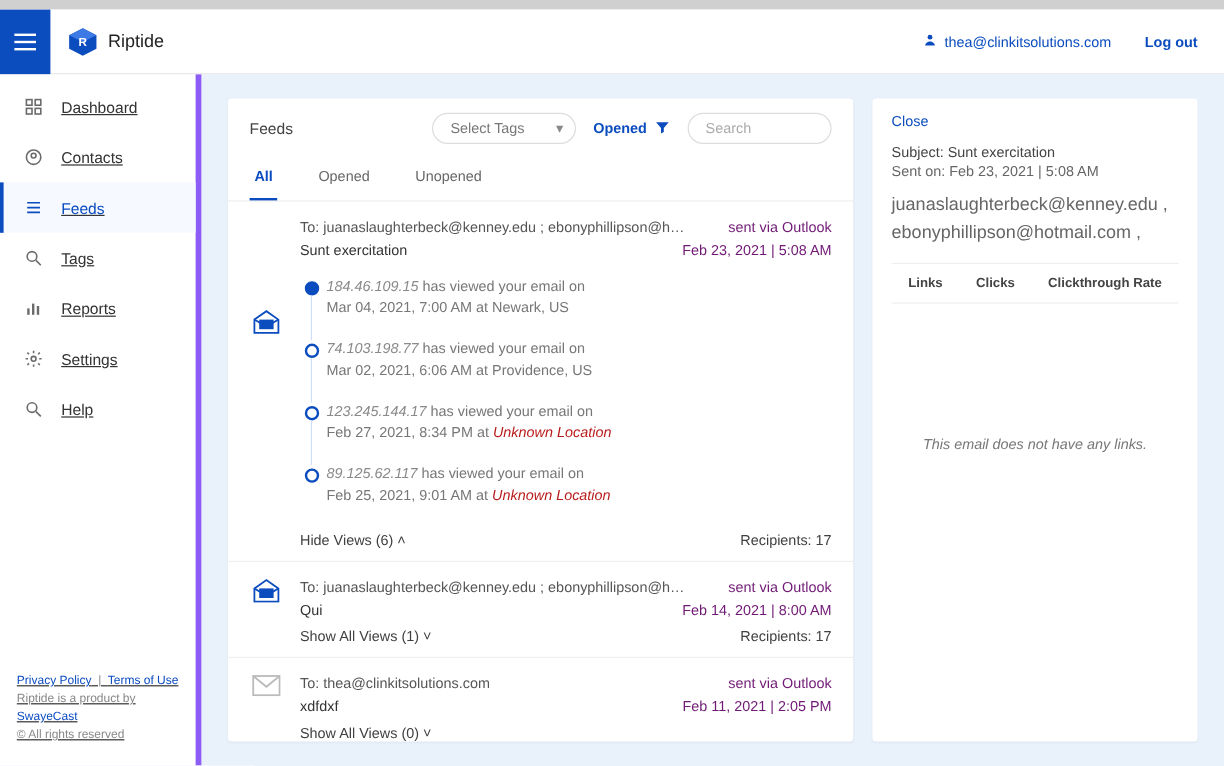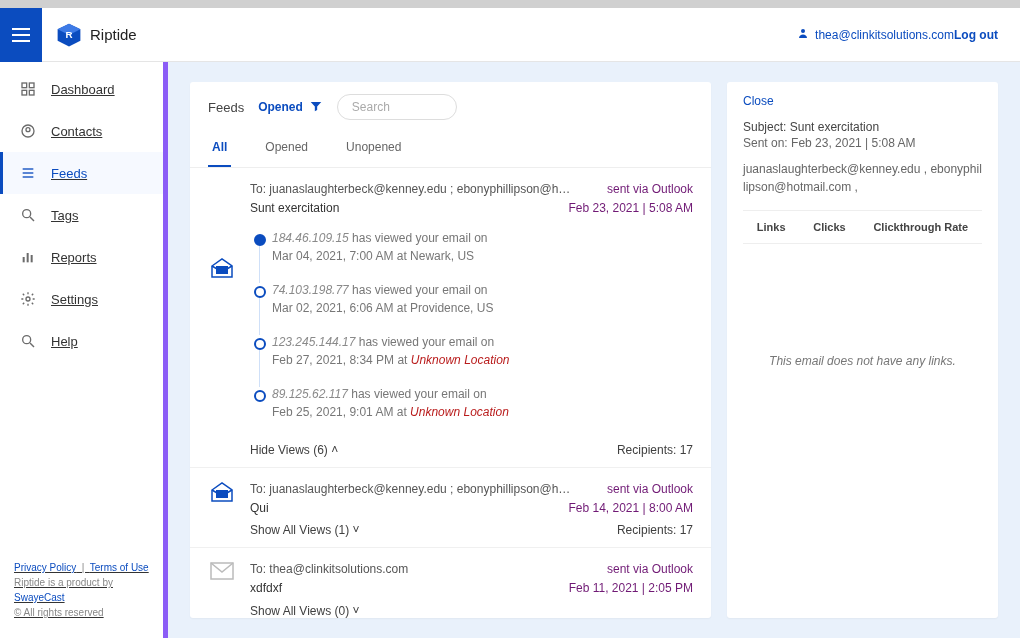--- a/index.html
+++ b/index.html
@@ -54,20 +54,21 @@
   }
   .brand {
     font-weight: 400;
     font-size: 15px;
     color: #222;
   }
   .header-right {
     margin-left: auto;
     display: flex;
     align-items: center;
+    gap: 28px;
     padding-right: 22px;
     font-size: 12px;
   }
   .user-email {
     color: #0b4cbf;
     display: flex;
     align-items: center;
     gap: 6px;
   }
   .logout { color: #0b4cbf; font-weight: 700; cursor: pointer; }
@@ -256,21 +257,21 @@
   .detail-card {
     width: 271px;
     padding: 12px 16px 18px;
     display: flex;
     flex-direction: column;
     overflow: hidden;
   }
   .close-link { color: #0b4cbf; font-size: 12px; cursor: pointer; margin-bottom: 12px; }
   .subj-line { font-size: 12px; color: #444; }
   .sent-line { font-size: 12px; color: #666; margin-top: 2px; }
-  .recips { font-size: 12px; color: #666; margin-top: 10px; line-height: 1.5; word-break: break-all; }
+  .recips { font-size: 15px; color: #666; margin-top: 10px; line-height: 1.5; word-break: break-all; }
   .stat-row {
     display: flex;
     justify-content: space-around;
     text-align: center;
     margin-top: 14px;
     font-size: 11px;
     color: #444;
     font-weight: 600;
     border-top: 1px solid #eee;
     border-bottom: 1px solid #eee;
@@ -393,20 +394,24 @@
       <span>Riptide is a product by </span><a href="#">SwayeCast</a><br>
       <span>© All rights reserved</span>
     </div>
   </nav>
 
   <main class="main">
 
     <section class="card feeds-card">
       <div class="feeds-top">
         <span class="feeds-title">Feeds</span>
+        <div class="select-tags">
+          <span>Select Tags</span>
+          <span class="chev">▾</span>
+        </div>
         <div class="filter-btn">
           <span>Opened</span>
           <span><svg width="14" height="14" viewBox="0 0 24 24" fill="#0b4cbf">
                 <path d="M3 5h18l-7 8v6l-4 2v-8z"></path>
               </svg></span>
         </div>
         <input class="search-input" placeholder="Search" style="">
       </div>
       <div class="tabs">
         <div class="tab active">All</div>

